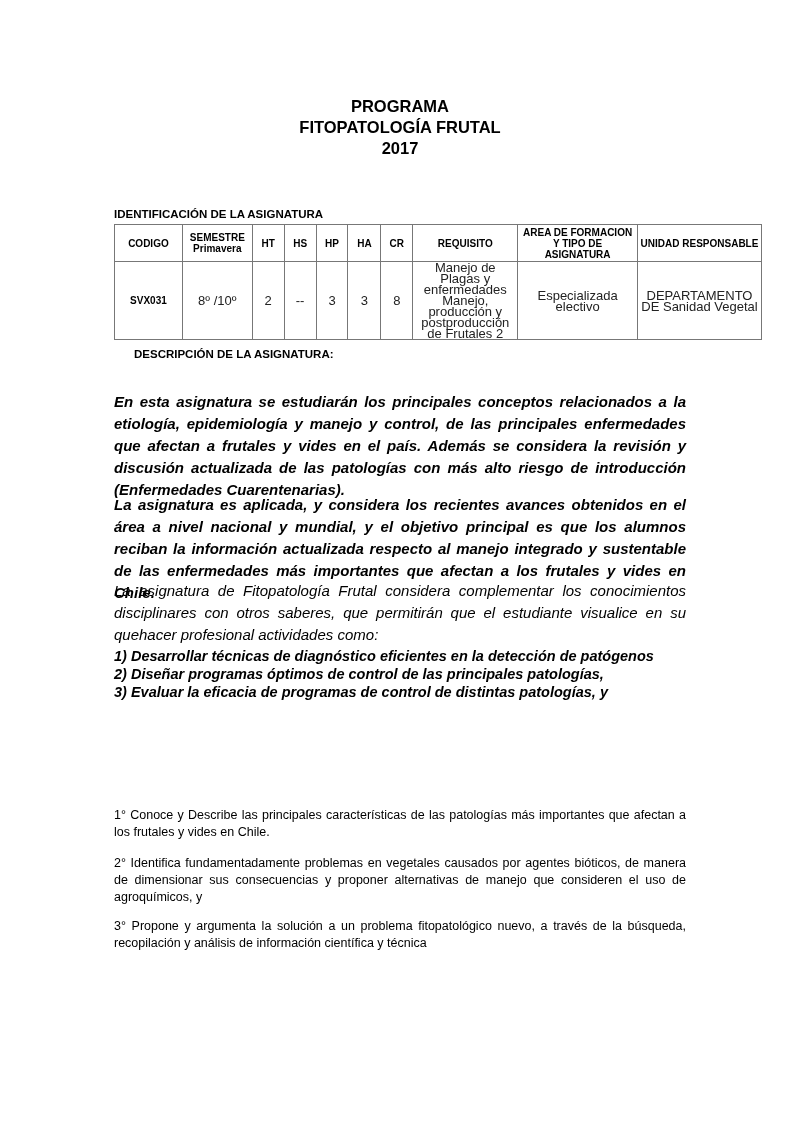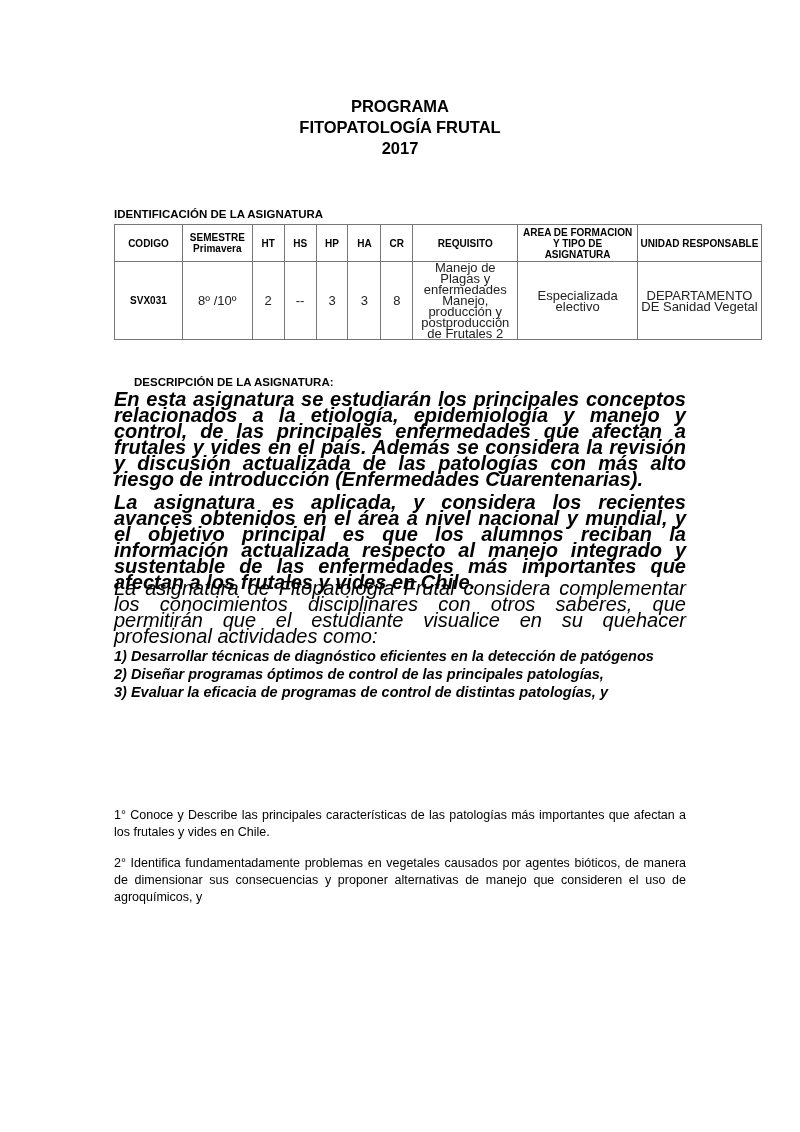--- a/index.html
+++ b/index.html
@@ -8,22 +8,22 @@
   .title-block { position: absolute; left: 0; top: 96px; width: 800px; text-align: center; font-weight: bold; font-size: 16.5px; line-height: 21px; }
   .title-block div { margin: 0; }
   .section-label { position: absolute; left: 114px; font-weight: bold; font-size: 11.5px; }
   #ident-label { top: 208px; }
   table.ident { position: absolute; left: 114px; top: 224px; width: 648px; border-collapse: collapse; font-size: 10px; }
   table.ident td, table.ident th { border: 1px solid #777; text-align: center; vertical-align: middle; padding: 0 2px; }
   table.ident th { font-weight: bold; height: 36px; line-height: 11px; font-size: 10px; }
   table.ident td { height: 74px; line-height: 11px; color: #222; font-size: 13px; }
   table.ident td.code { font-weight: bold; color: #000; font-size: 10px; }
   table.ident tr:first-child th { border-top: 1px solid #777; }
-  #desc-label { top: 376px; padding-left: 20px; }
-  .para { position: absolute; left: 114px; width: 572px; text-align: justify; font-size: 20px; line-height: 16px; }
+  #desc-label { top: 348px; padding-left: 20px; }
+  .para { position: absolute; left: 114px; width: 572px; text-align: justify; font-size: 15px; line-height: 22px; }
   .bi { font-weight: bold; font-style: italic; }
   .it { font-style: italic; }
   #p1 { top: 391px; }
   #p2 { top: 494px; }
   #p3 { top: 580px; }
   #obj-list { position: absolute; left: 114px; top: 647px; width: 572px; font-size: 14.5px; line-height: 18px; font-weight: bold; font-style: italic; text-align: justify; }
   #obj-list div { margin: 0; }
   #res-label { top: 776px; font-size: 12.5px; }
   .res { position: absolute; left: 114px; width: 572px; text-align: justify; font-size: 12.5px; line-height: 17px; }
   #r1 { top: 807px; }
@@ -92,14 +92,15 @@
 
   <div id="obj-list">
     <div>1) Desarrollar técnicas de diagnóstico eficientes  en la detección de  patógenos</div>
     <div>2) Diseñar programas óptimos de control de las principales patologías,</div>
     <div>3) Evaluar la eficacia de programas de control de  distintas patologías, y</div>
   </div>
 
 
   <div id="r1" class="res">1° Conoce y Describe las  principales características de las  patologías más importantes que afectan a los frutales y vides en Chile.</div>
   <div id="r2" class="res">2° Identifica  fundamentadamente  problemas en vegetales causados por agentes bióticos, de manera de dimensionar sus consecuencias y proponer alternativas de manejo que consideren el uso de agroquímicos, y</div>
+  <div id="r3" class="res">3° Propone y argumenta la solución a un problema fitopatológico nuevo, a través de la búsqueda, recopilación y análisis de información científica y técnica</div>
 
 </div>
 
 </body></html>

